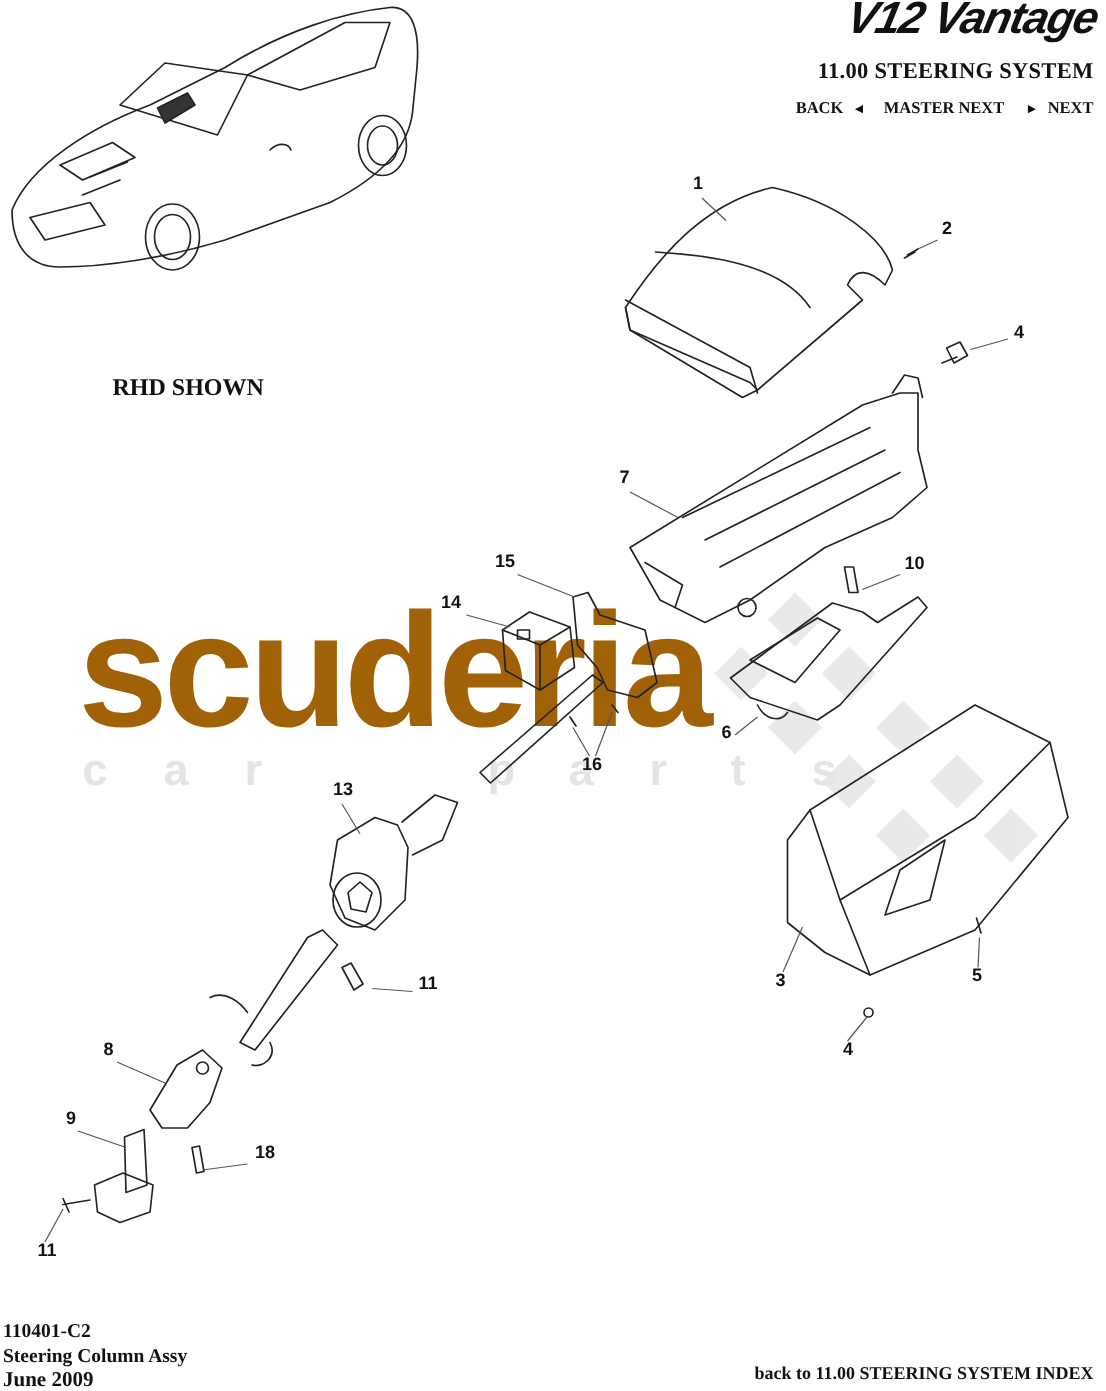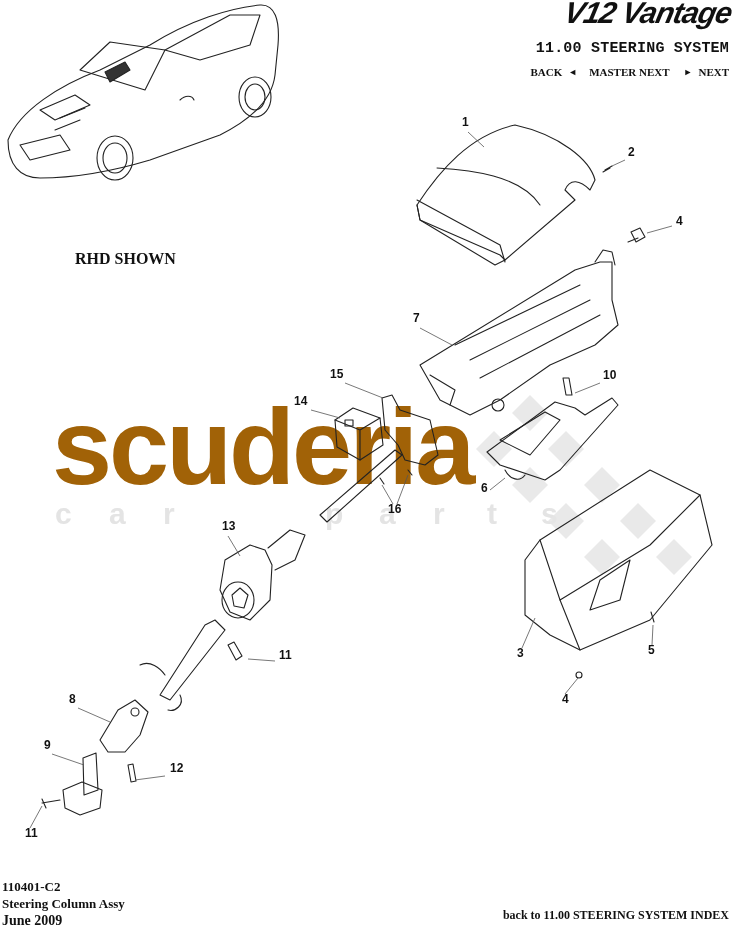--- a/index.html
+++ b/index.html
@@ -1,19 +1,19 @@
 <!DOCTYPE html>
 <html><head>
 <meta charset="utf-8">
 <style>
   html, body { margin: 0; padding: 0; background: #ffffff; }
   body { width: 737px; height: 927px; position: relative; overflow: hidden; font-family: "Liberation Sans", sans-serif; color: #111; }
   .abs { position: absolute; }
   .brand { right: 6px; top: -4px; font-family: "Liberation Sans", sans-serif; font-style: italic; font-weight: bold; font-size: 30px; letter-spacing: -1px; color: #111; transform: skewX(-12deg); }
-  .section-title { right: 8px; top: 40px; font-family: Liberation Mono, monospace; font-size: 15px; font-weight: bold; letter-spacing: 0.2px; text-align: right; }
+  .section-title { right: 8px; top: 40px; font-family: Liberation Serif, serif; font-size: 15px; font-weight: bold; letter-spacing: 0.2px; text-align: right; }
   .nav { right: 8px; top: 66px; font-family: "Liberation Serif", serif; font-size: 11px; font-weight: bold; display: flex; gap: 6px; align-items: center; }
   .nav span { cursor: pointer; }
   .nav .tri { font-size: 9px; }
   .rhd { left: 75px; top: 250px; font-family: "Liberation Serif", serif; font-size: 16px; font-weight: bold; }
   .code { left: 2px; top: 879px; font-family: "Liberation Serif", serif; font-size: 13px; font-weight: bold; }
   .desc { left: 2px; top: 896px; font-family: "Liberation Serif", serif; font-size: 13px; font-weight: bold; }
   .date { left: 2px; top: 913px; font-family: "Liberation Serif", serif; font-size: 14px; font-weight: bold; }
   .backlink { right: 8px; top: 908px; font-family: "Liberation Serif", serif; font-size: 12px; font-weight: bold; cursor: pointer; }
   .wm-scuderia { left: 52px; top: 393px; font-family: "Liberation Sans", sans-serif; font-weight: bold; font-size: 108px; color: #a16207; letter-spacing: -3px; line-height: 1; }
   .wm-carparts { left: 55px; top: 497px; display: flex; gap: 0; }
@@ -186,21 +186,21 @@
   <div class="abs callout" style="left:294px;top:394px">14</div>
   <div class="abs callout" style="left:481px;top:481px">6</div>
   <div class="abs callout" style="left:388px;top:502px">16</div>
   <div class="abs callout" style="left:222px;top:519px">13</div>
   <div class="abs callout" style="left:279px;top:648px">11</div>
   <div class="abs callout" style="left:517px;top:646px">3</div>
   <div class="abs callout" style="left:648px;top:643px">5</div>
   <div class="abs callout" style="left:562px;top:692px">4</div>
   <div class="abs callout" style="left:69px;top:692px">8</div>
   <div class="abs callout" style="left:44px;top:738px">9</div>
-  <div class="abs callout" style="left:170px;top:761px">12</div>
+  <div class="abs callout" style="left:170px;top:761px">18</div>
   <div class="abs callout" style="left:25px;top:826px">11</div>
 </div>
 
 <div class="abs brand">V12 Vantage</div>
 <div class="abs section-title">11.00 STEERING SYSTEM</div>
 <div class="abs nav">
   <span>BACK</span>
   <span class="tri">◄</span>
   <span style="margin-left:6px">MASTER NEXT</span>
   <span class="tri" style="margin-left:8px">►</span>

